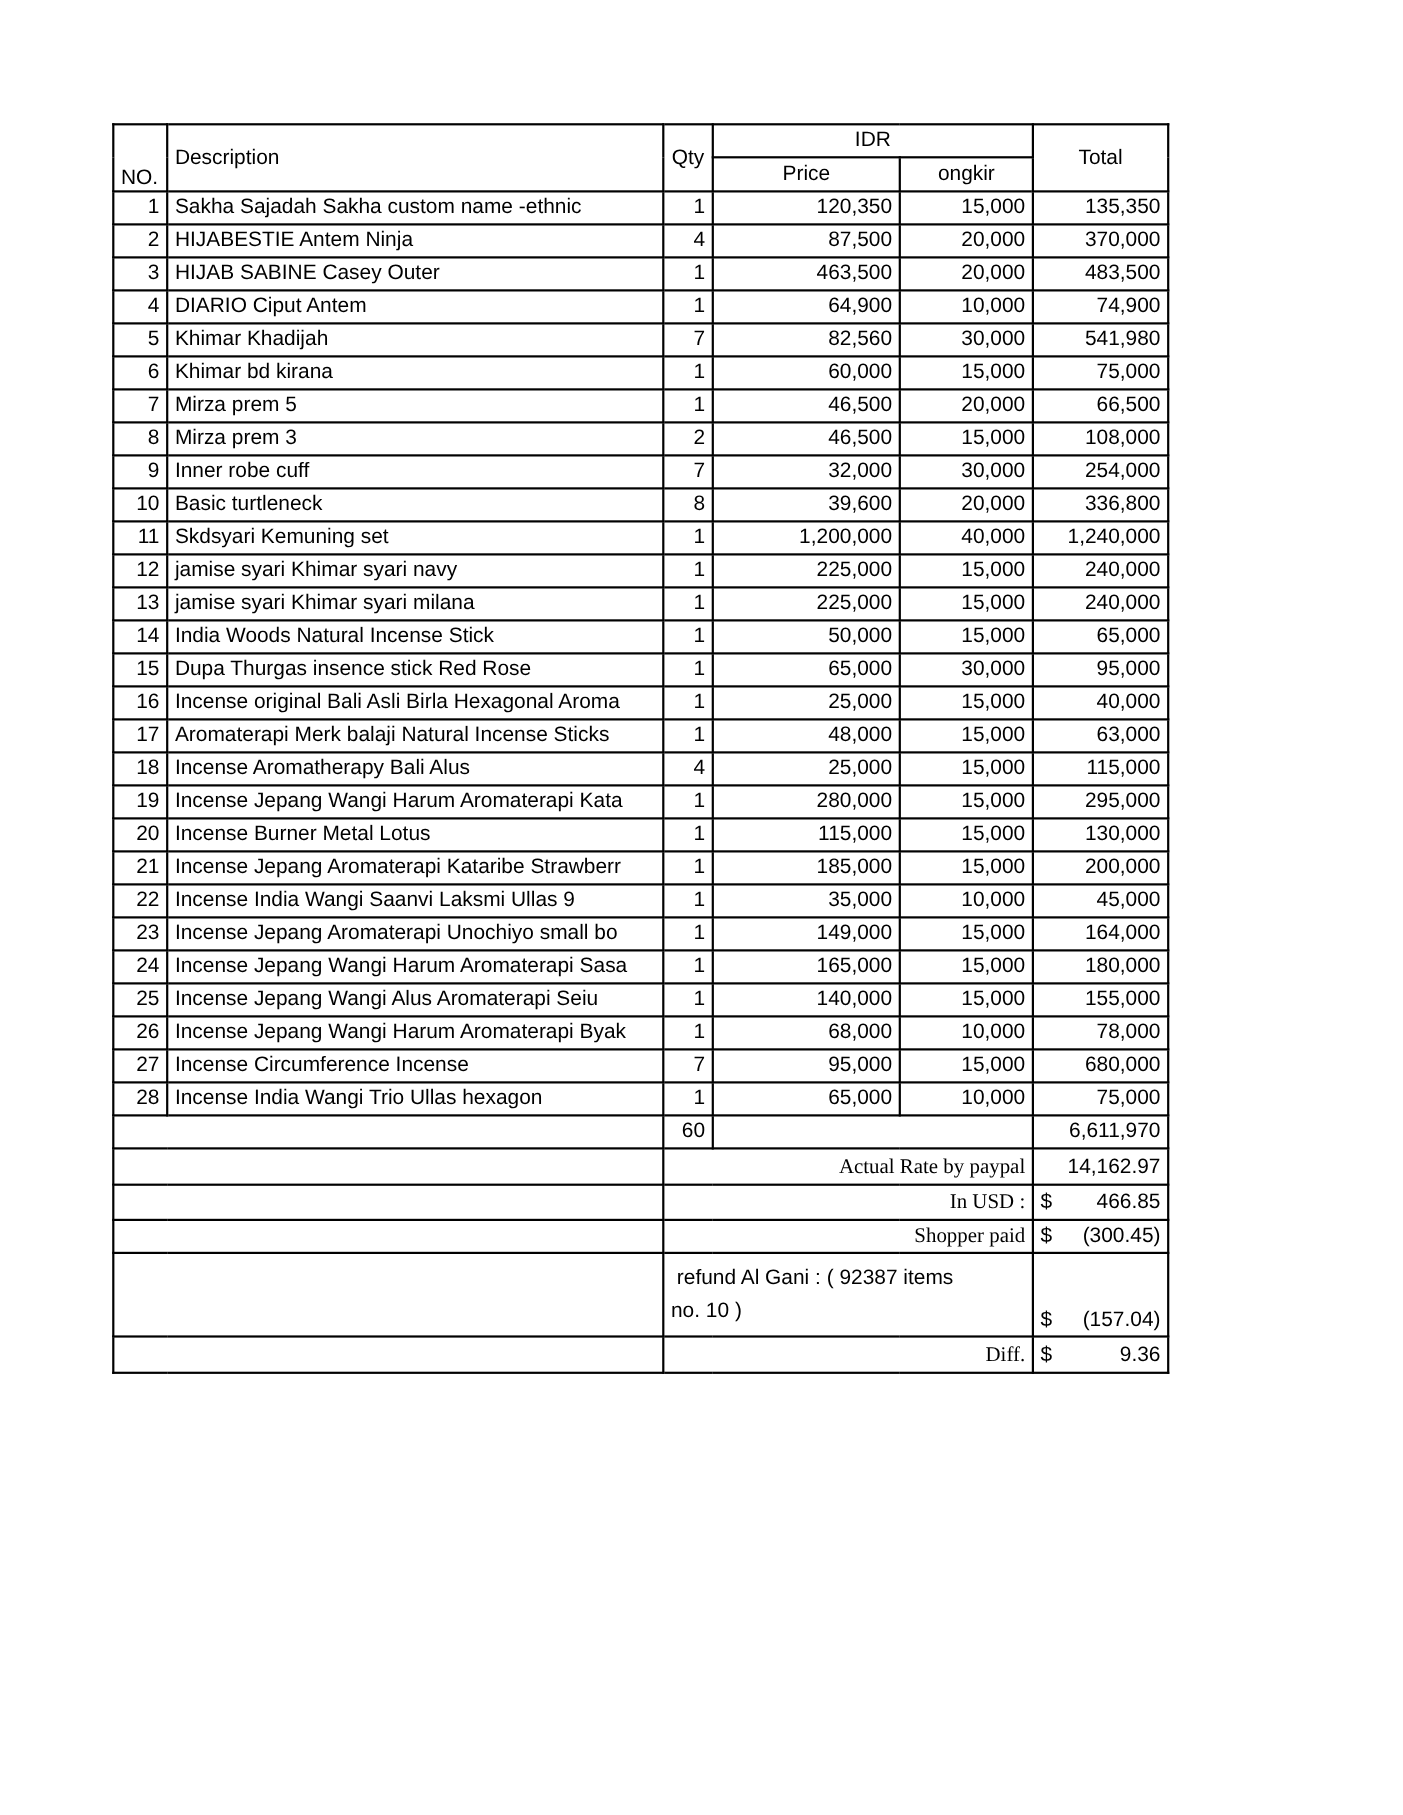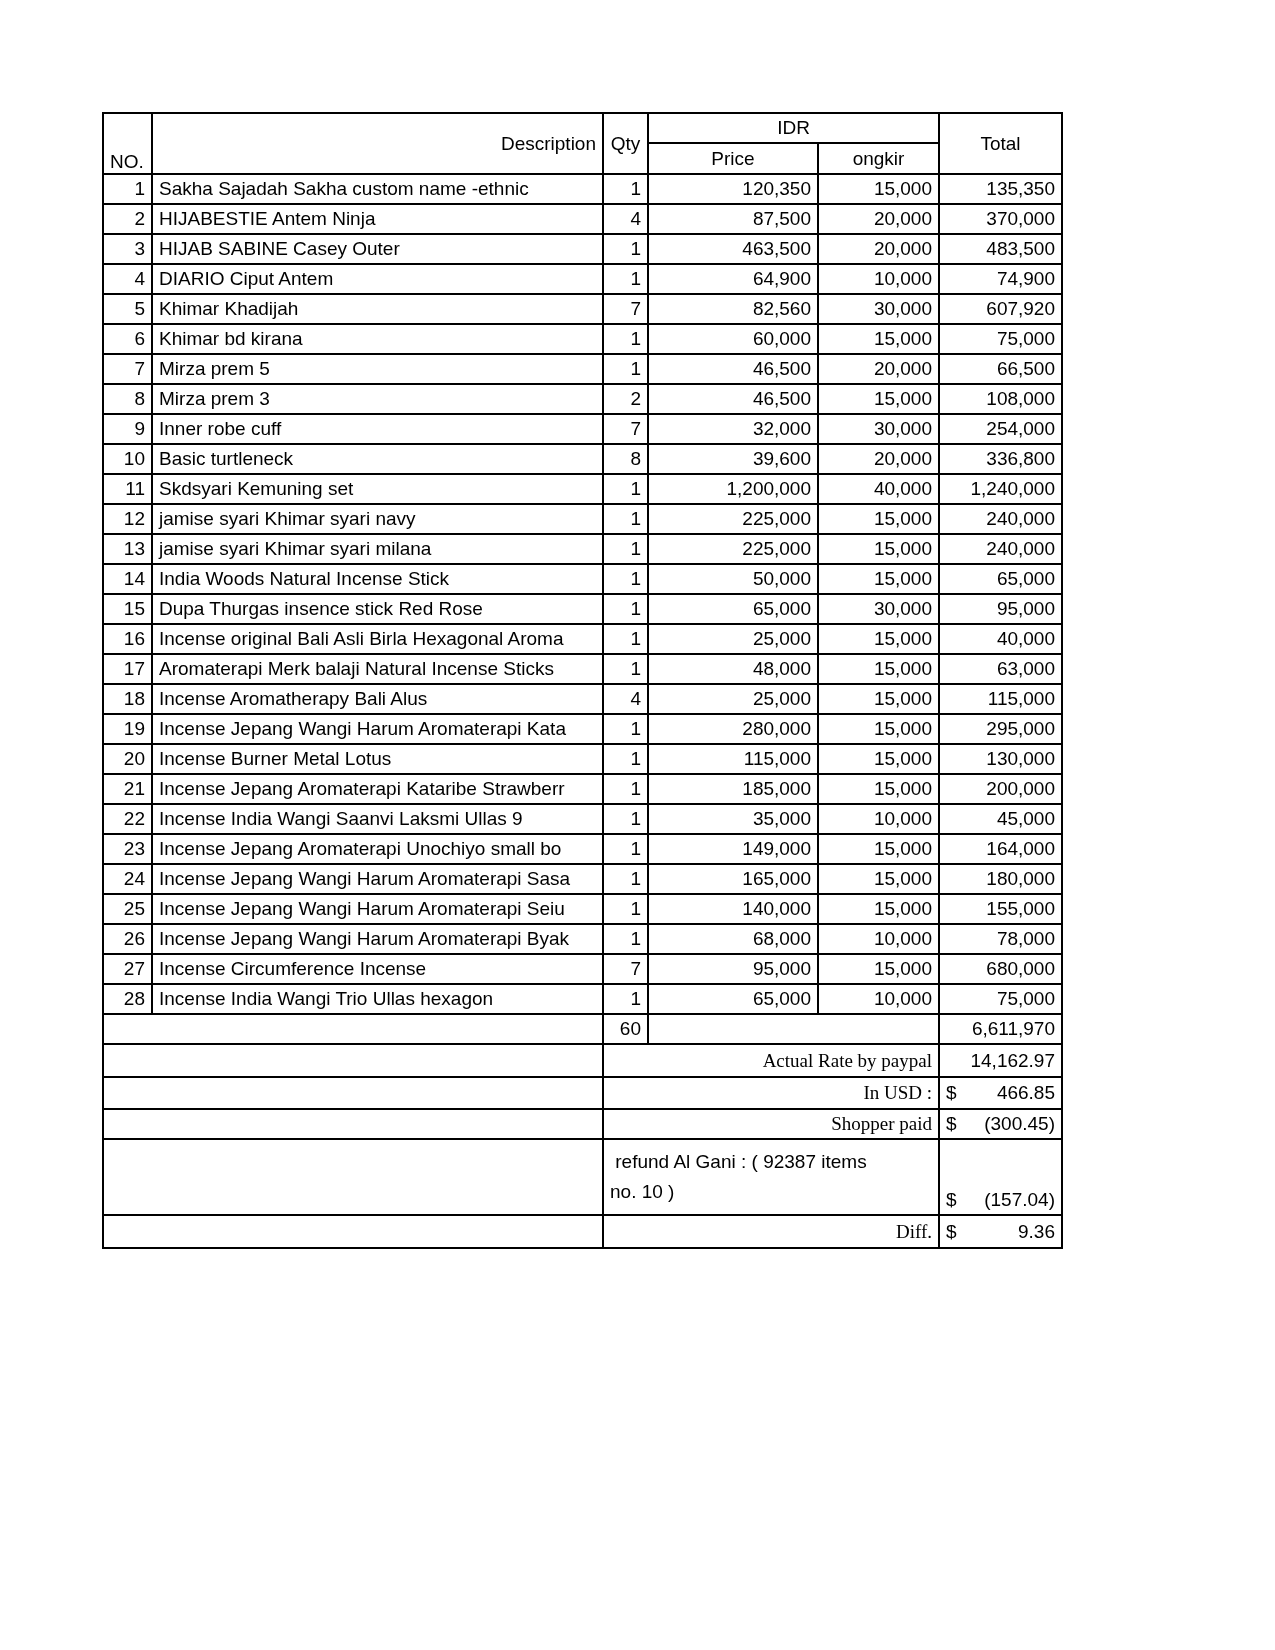--- a/index.html
+++ b/index.html
@@ -25,21 +25,21 @@
     font-weight: 400;
     overflow: hidden;
     white-space: nowrap;
     color: #000;
     background: transparent;
   }
   
   tr.hr1 { height: 30px; }
   tr.hr2 { height: 31px; }
   th.h-no   { text-align: left; vertical-align: bottom; padding-left: 3px; font-weight: 400; }
-  th.h-desc { text-align: right; vertical-align: middle; font-weight: 700; }
+  th.h-desc { text-align: left; vertical-align: middle; font-weight: 700; }
   th.h-qty  { text-align: center; vertical-align: middle; font-weight: 400; }
   th.h-idr  { vertical-align: middle; font-weight: 700; }
   th.h-price, th.h-ongkir { text-align: center; vertical-align: middle; font-weight: 400; }
   th.h-total{ text-align: center; vertical-align: middle; font-weight: 700; }
   .green { background: #92d050; }
   
   tbody tr.data-row { height: 30px; }
   td.num  { text-align: right; }
   td.cell-no { padding-right: 5px; }
   td.cell-desc { text-align: left; padding-left: 4px; padding-right: 2px; }
@@ -125,21 +125,21 @@
           <td class="cell-price num">64,900</td>
           <td class="cell-ongkir num">10,000</td>
           <td class="cell-total num">74,900</td>
         </tr>
         <tr class="data-row">
           <td class="cell-no num">5</td>
           <td class="cell-desc">Khimar Khadijah</td>
           <td class="cell-qty num">7</td>
           <td class="cell-price num grey">82,560</td>
           <td class="cell-ongkir num grey">30,000</td>
-          <td class="cell-total num">607,920</td>
+          <td class="cell-total num">541,980</td>
         </tr>
         <tr class="data-row">
           <td class="cell-no num">6</td>
           <td class="cell-desc">Khimar bd kirana</td>
           <td class="cell-qty num">1</td>
           <td class="cell-price num">60,000</td>
           <td class="cell-ongkir num">15,000</td>
           <td class="cell-total num">75,000</td>
         </tr>
         <tr class="data-row">
@@ -281,21 +281,21 @@
         <tr class="data-row">
           <td class="cell-no num">24</td>
           <td class="cell-desc">Incense Jepang Wangi Harum Aromaterapi Sasa</td>
           <td class="cell-qty num">1</td>
           <td class="cell-price num">165,000</td>
           <td class="cell-ongkir num">15,000</td>
           <td class="cell-total num">180,000</td>
         </tr>
         <tr class="data-row">
           <td class="cell-no num">25</td>
-          <td class="cell-desc">Incense Jepang Wangi Harum Aromaterapi Seiu</td>
+          <td class="cell-desc">Incense Jepang Wangi Alus Aromaterapi Seiu</td>
           <td class="cell-qty num">1</td>
           <td class="cell-price num">140,000</td>
           <td class="cell-ongkir num">15,000</td>
           <td class="cell-total num">155,000</td>
         </tr>
         <tr class="data-row">
           <td class="cell-no num">26</td>
           <td class="cell-desc">Incense Jepang Wangi Harum Aromaterapi Byak</td>
           <td class="cell-qty num">1</td>
           <td class="cell-price num">68,000</td>

